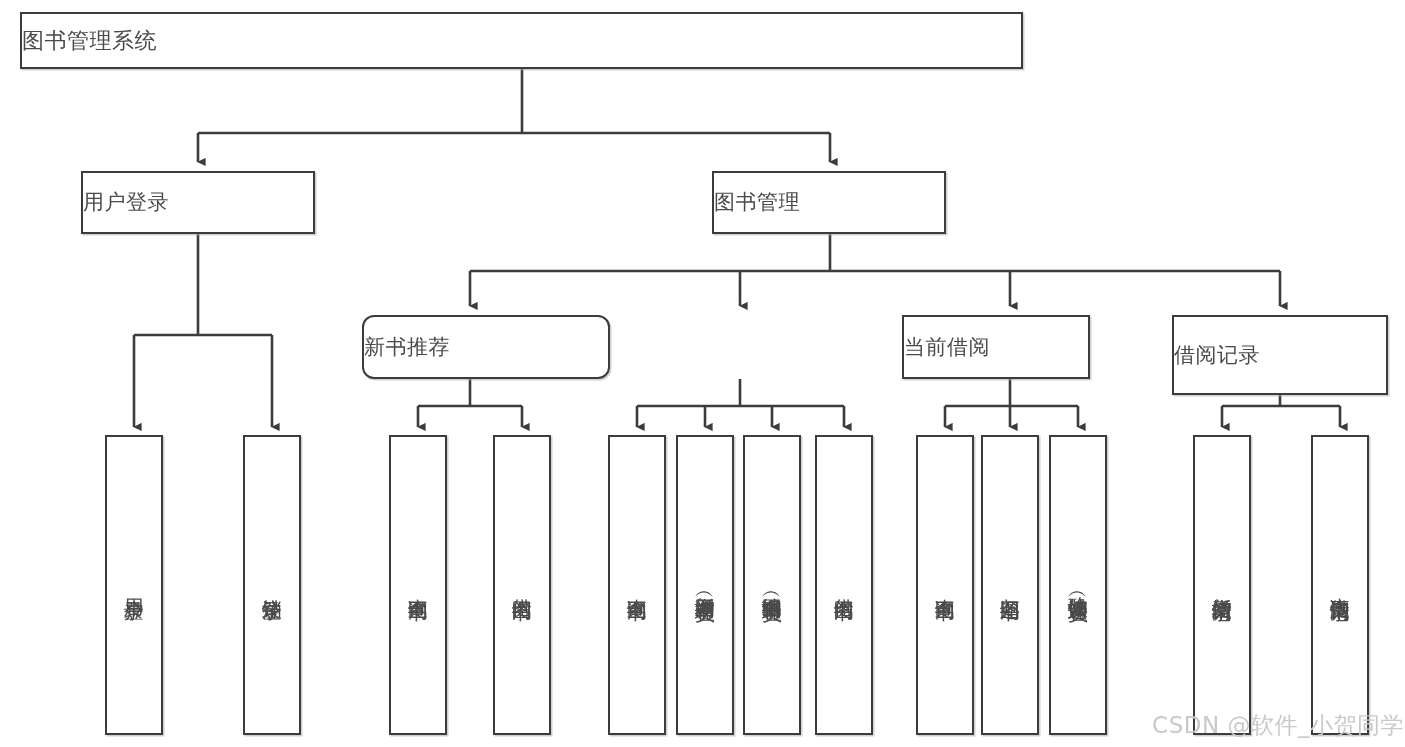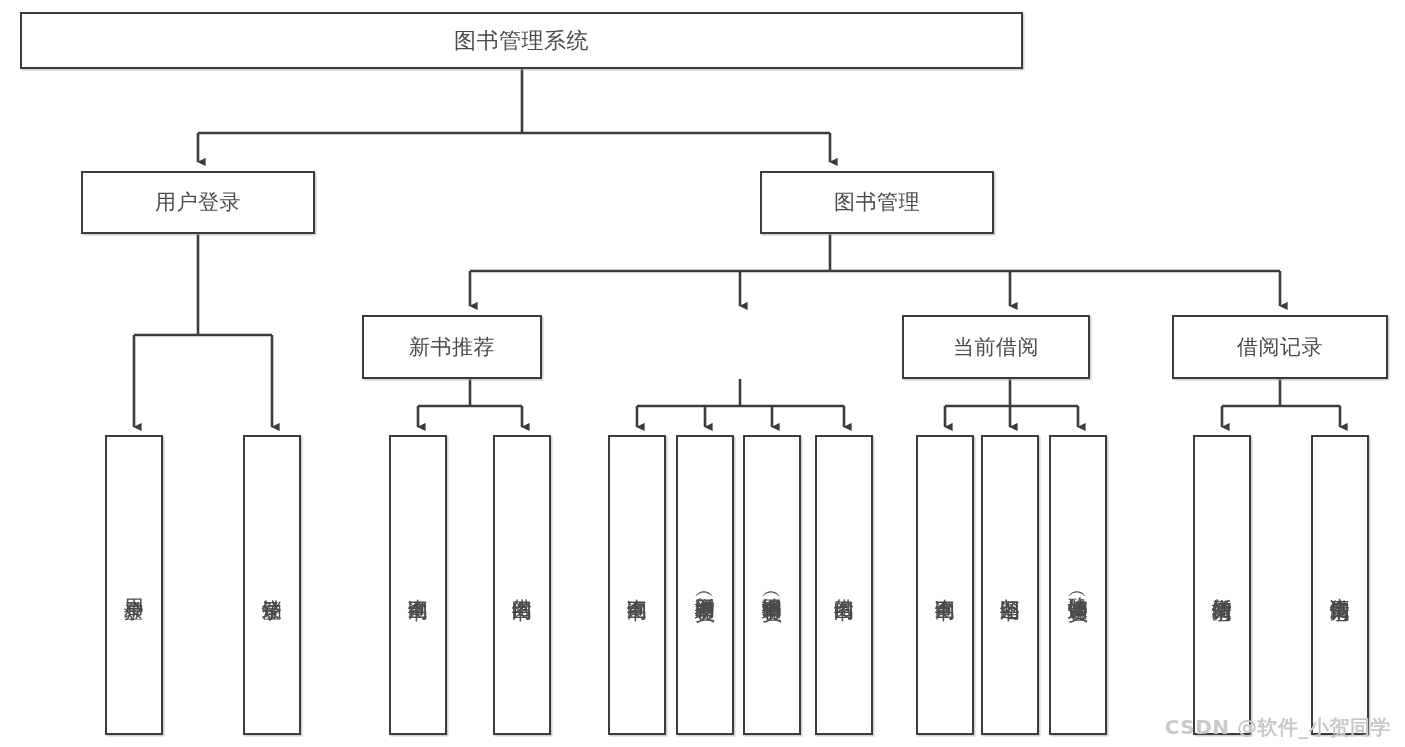--- a/index.html
+++ b/index.html
@@ -12,21 +12,21 @@
   #diagram{position:relative;width:1405px;height:747px;}
   #edges{position:absolute;left:0;top:0;width:1405px;height:747px;}
 
   .node{
     position:absolute;
     box-sizing:border-box;
     background:#ffffff;
     border:2.5px solid #3c3c3c;
     display:flex;
     align-items:center;
-    justify-content:center;
+    justify-content:flex-start;
     box-shadow:1.5px 1.5px 0 rgba(170,170,170,.55);
   }
   .node .lbl{
     color:#4a4a4a;
     font-size:21px;
     line-height:1.25;
     letter-spacing:.5px;
     white-space:nowrap;
   }
   .node.root .lbl{font-size:22px;}
@@ -38,27 +38,26 @@
     writing-mode:vertical-rl;
     text-orientation:upright;
     font-size:20px;
     line-height:1.32;
     letter-spacing:1px;
     white-space:normal;
     max-height:284px;
   }
   #watermark{
     position:absolute;
-    right:14px;bottom:6px;
+    right:1px;bottom:6px;
     color:#c9c9c9;
-    font-size:20px;
+    font-size:23px;
     letter-spacing:.5px;
     white-space:nowrap;
     pointer-events:none;
-    font-weight:bold;
   }
 </style>
 </head>
 <body>
 
 <div id="diagram">
 
   <svg id="edges" viewBox="0 0 1405 747" xmlns="http://www.w3.org/2000/svg">
     <defs>
       <marker id="arrow" markerWidth="9" markerHeight="9" refX="4.5" refY="7.6" orient="auto" markerUnits="userSpaceOnUse">
@@ -109,31 +108,31 @@
     </g>
   </svg>
 
   <div class="node root" style="left:20px;top:12px;width:1003px;height:57px;">
     <span class="lbl">图书管理系统</span>
   </div>
 
   <div class="node" style="left:81px;top:171px;width:234px;height:63px;">
     <span class="lbl">用户登录</span>
   </div>
-  <div class="node" style="left:712px;top:171px;width:234px;height:63px;margin-left:48px;">
+  <div class="node" style="left:712px;top:171px;width:234px;height:63px;">
     <span class="lbl">图书管理</span>
   </div>
 
-  <div class="node" style="left:362px;top:315px;width:180px;height:64px;">
+  <div class="node" style="left:362px;top:315px;width:248px;height:64px;border-radius:12px;">
     <span class="lbl">新书推荐</span>
   </div>
   <div class="node" style="left:902px;top:315px;width:188px;height:64px;">
     <span class="lbl">当前借阅</span>
   </div>
-  <div class="node" style="left:1172px;top:315px;width:216px;height:64px;">
+  <div class="node" style="left:1172px;top:315px;width:216px;height:80px;">
     <span class="lbl">借阅记录</span>
   </div>
 
   <div class="node leaf" style="left:105px;top:435px;width:58px;height:300px;">
     <span class="lbl">用户登录</span>
   </div>
   <div class="node leaf" style="left:243px;top:435px;width:58px;height:300px;">
     <span class="lbl">注销登录</span>
   </div>
 

